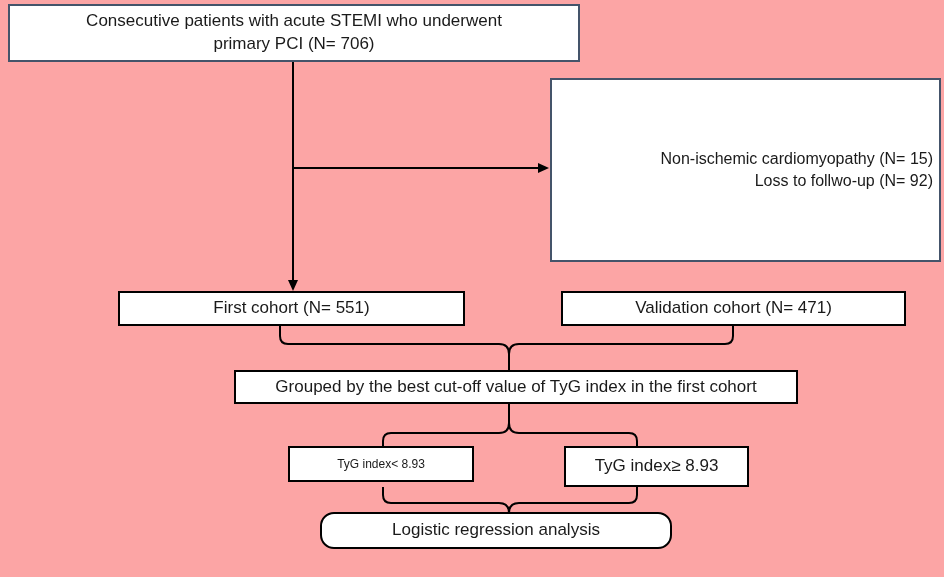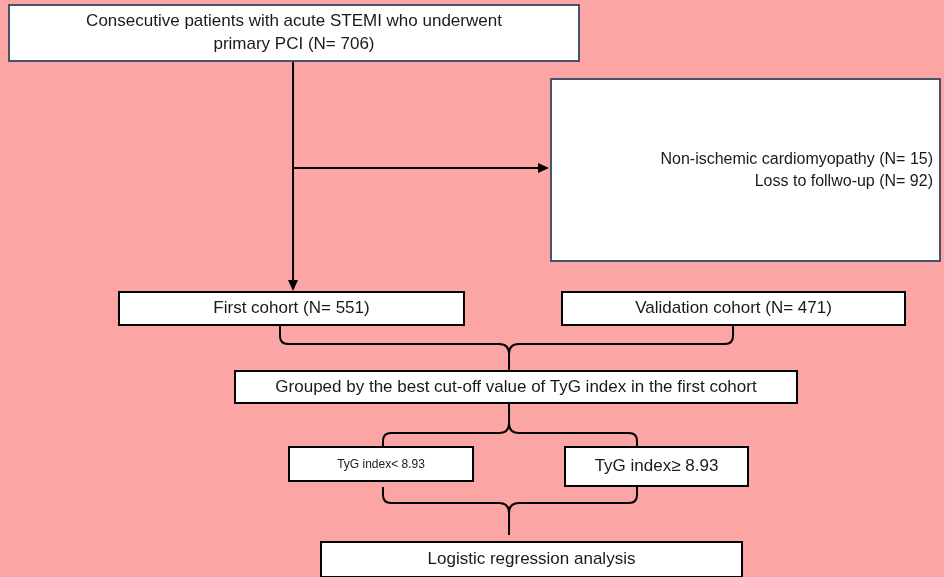--- a/index.html
+++ b/index.html
@@ -51,21 +51,21 @@
     position: absolute;
     left: 330px; top: 141px; width: 180px;
     text-align: center;
     font-size: 17px;
   }
   .first-cohort-box  { left: 118px; top: 291px; width: 347px; height: 35px; font-size: 17px; }
   .validation-cohort-box { left: 553px; top: 291px; width: 345px; height: 35px; font-size: 17px; margin-left: 8px; }
   .grouped-box { left: 223px; top: 370px; width: 564px; height: 34px; font-size: 17px; white-space: nowrap; margin-left: 11px; }
   .tyg-low-box  { left: 288px; top: 446px; width: 186px; height: 36px; font-size: 12px; }
   .tyg-high-box { left: 544px; top: 446px; width: 185px; height: 41px; font-size: 17px; margin-left: 20px; }
-  .logistic-box { left: 320px; top: 541px; width: 423px; height: 37px; font-size: 17px; }
+  .logistic-box { left: 320px; top: 512px; width: 352px; height: 37px; font-size: 17px; border-radius: 14px; }
 </style>
 </head>
 <body>
 
 <div class="canvas">
 
   <svg class="connector-layer" width="944" height="577" viewBox="0 0 944 577" fill="none" stroke="#000000" stroke-width="2">
 
     <path d="M293,62 L293,285"></path>
     <path d="M293,291 L288,280 L298,280 Z" fill="#000000" stroke="none"></path>

